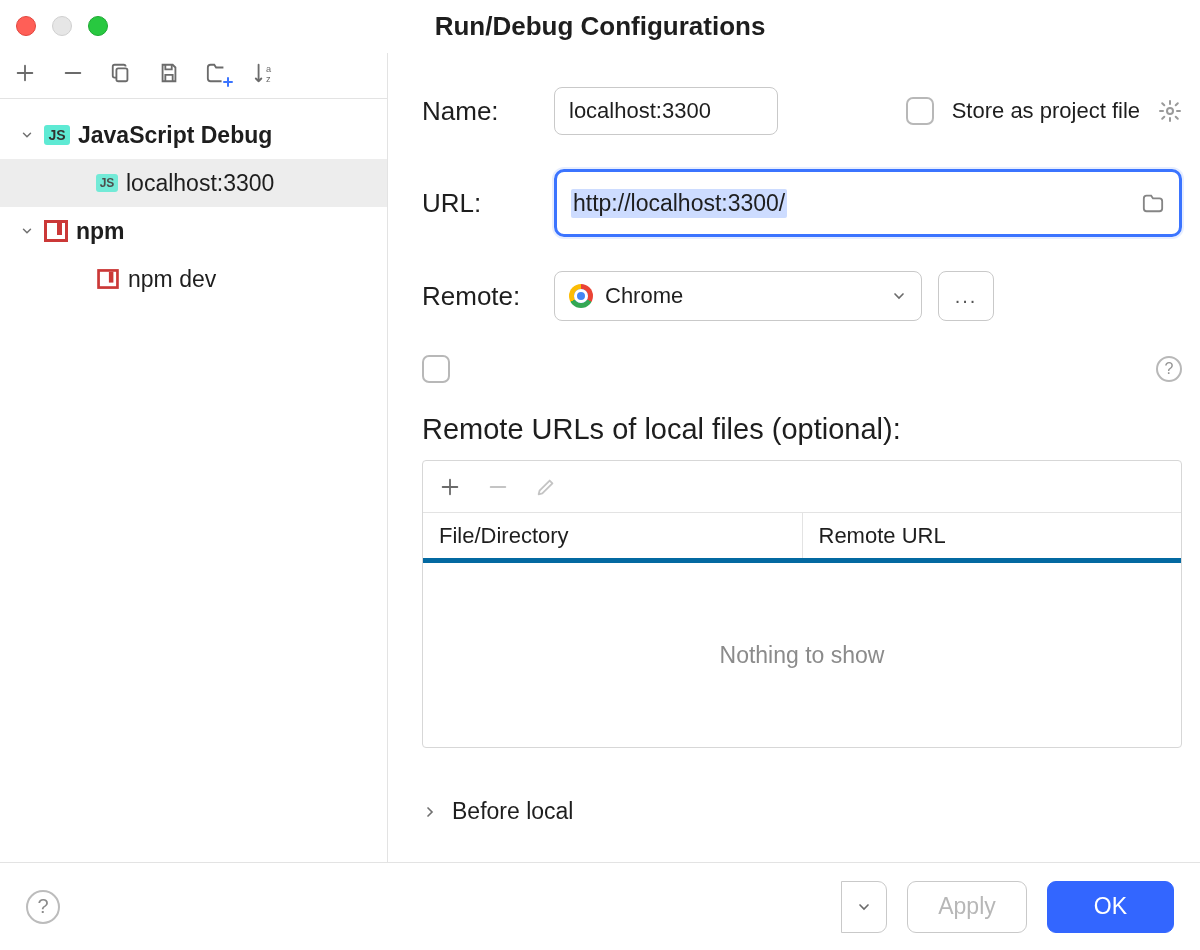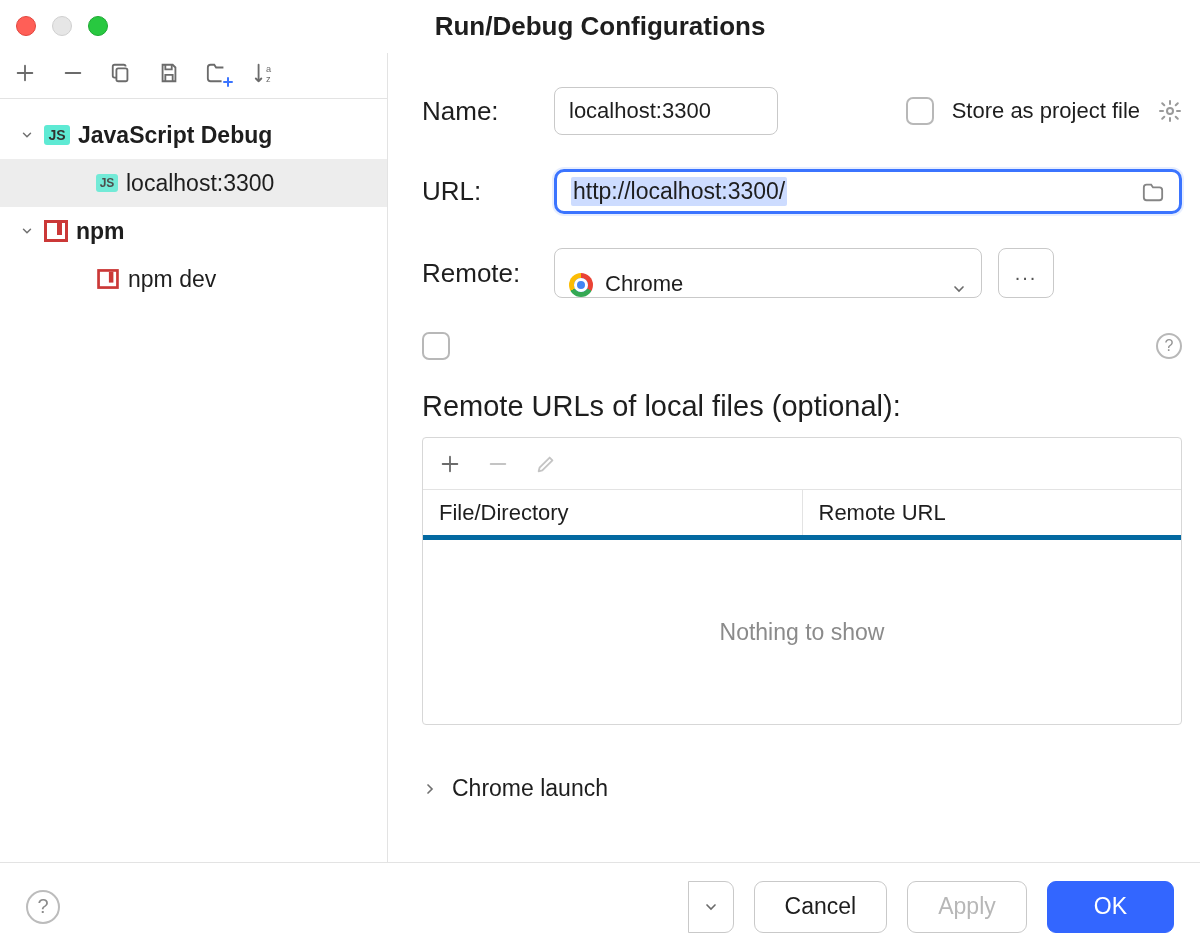--- a/index.html
+++ b/index.html
@@ -125,39 +125,39 @@
   }
   .checkbox {
     width: 28px; height: 28px;
     border: 2px solid #b8b8b8;
     border-radius: 7px;
     background: #fff;
   }
   .gear-wrap { color:#9a9a9a; }
   .url-field {
     flex: 1;
-    height: 45px;
+    height: 68px;
     border: 3px solid #3b74ff;
     border-radius: 10px;
     display: flex; align-items: center;
     padding: 0 14px;
     gap: 14px;
     box-shadow: 0 0 0 2px rgba(59,116,255,.12);
   }
   .url-text {
     background: #cddcff;
     padding: 1px 2px;
     border-radius: 2px;
     font-size: 23px;
   }
   .folder-icon { margin-left: auto; color:#858585;}
   .browser-select {
-    width: 428px; height: 50px;
+    width: 368px; height: 50px;
     border: 1px solid #c9c9c9; border-radius: 8px;
-    display: flex; align-items: flex-end;
+    display: flex; align-items: center;
     padding: 0 14px; gap: 12px;
     font-size: 22px;
   }
   .browser-select .chev-down { margin-left: auto; color:#6b6b6b; }
   .chrome-icon {
     width: 24px; height: 24px; border-radius: 50%;
     background: conic-gradient(#ea4335 0 120deg,#34a853 120deg 240deg,#fbbc05 240deg 360deg);
     position: relative;
   }
   .chrome-icon::after{
@@ -398,40 +398,37 @@
       </div>
       <div class="remote-body">Nothing to show</div>
     </div>
 
     <div class="before-launch">
       <span class="chev-right">
         <svg width="16" height="16" viewBox="0 0 24 24">
             <path d="M9 6l6 6-6 6" stroke="currentColor" stroke-width="2.5" fill="none" stroke-linecap="round"></path>
           </svg>
       </span>
-      <span>Chrome launch</span>
+      <span>Before local</span>
     </div>
 
   </div>
 </div>
 
 <div class="footer">
   <div class="footer-help">?</div>
   <div class="footer-spacer"></div>
 
   <div class="debug-btn">
     <div class="debug-caret">
       <svg width="16" height="16" viewBox="0 0 24 24">
           <path d="M6 9l6 6 6-6" stroke="#6b6b6b" stroke-width="2.5" fill="none" stroke-linecap="round"></path>
         </svg>
     </div>
   </div>
 
-  <div class="btn">
-    <span>Cancel</span>
-  </div>
   <div class="btn disabled">
     <span>Apply</span>
   </div>
   <div class="btn primary">
     <span>OK</span>
   </div>
 </div>
 
 </body></html>

